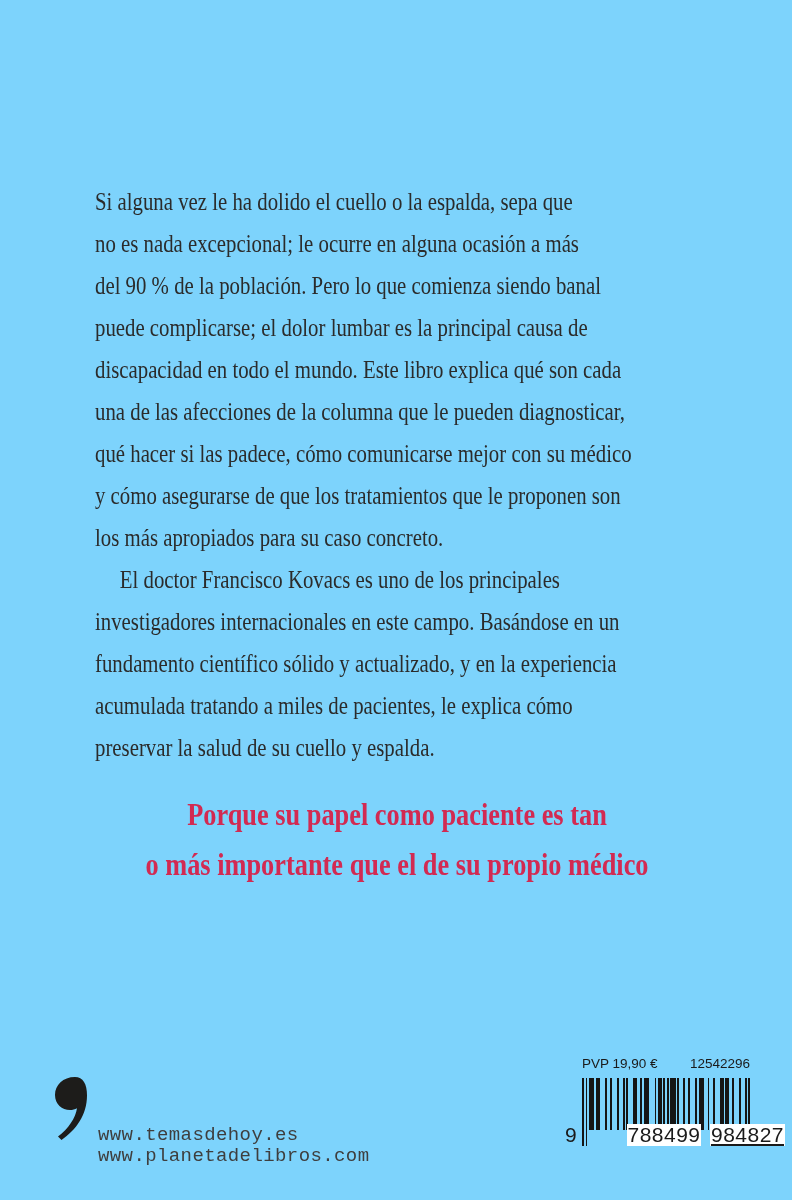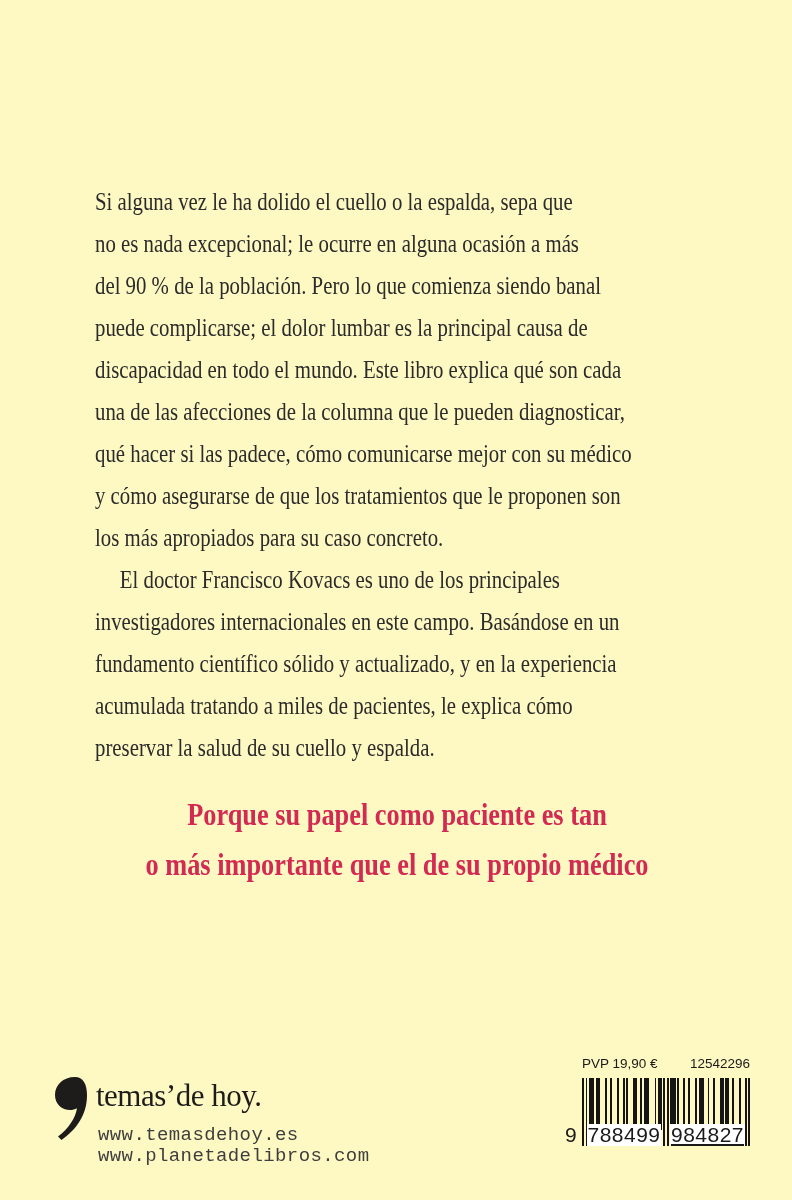--- a/index.html
+++ b/index.html
@@ -1,17 +1,17 @@
 <!DOCTYPE html>
 <html><head>
 <meta charset="utf-8">
 <style>
   html,body{margin:0;padding:0;background:#ffffff;}
   .page{
-    position:relative;width:792px;height:1200px;background:#fef9c3;overflow:hidden;
+    position:relative;width:792px;height:1200px;background:#7dd3fc;overflow:hidden;
     font-family:"Liberation Serif", serif;
   }
   
   .synopsis{
     position:absolute;left:95px;top:181px;width:612px;
     font-size:26px;line-height:42px;color:#2b2b2b;
     transform:scaleX(0.80);transform-origin:0 0;white-space:nowrap;
   }
   .synopsis .line{height:42px;}
   .synopsis .line.indent{padding-left:31px;}
@@ -40,21 +40,21 @@
   .pvp-row{display:flex;justify-content:space-between;margin-left:19px;width:168px;
     font-size:13.5px;line-height:16px;}
   .pvp-price{font-weight:normal;}
   .barcode{position:relative;margin-left:19px;margin-top:6px;width:168px;height:68px;}
   .barcode svg{position:absolute;left:0;top:0;fill:#151515;shape-rendering:crispEdges;}
   .first-digit{
     position:absolute;left:-17px;top:46px;font-size:21px;line-height:22px;height:22px;
   }
   .grp{
     position:absolute;top:46px;height:22px;line-height:22px;background:#ffffff;
-    font-size:21px;text-align:center;letter-spacing:0.5px;
+    font-size:21px;text-align:center;letter-spacing:0.5px;margin-left:40px;
   }
   .g1{left:5px;width:74px;}
   .g2{left:88px;width:75px;text-decoration:underline;}
 </style>
 </head>
 <body>
 
 <div class="page">
 
   <section class="synopsis">
@@ -76,21 +76,20 @@
 
   <section class="tagline" style="color: rgb(210, 42, 82);">
     <div>Porque su papel como paciente es tan</div>
     <div>o más importante que el de su propio médico</div>
   </section>
 
   <svg class="comma" viewBox="0 0 36 64" aria-hidden="true">
     <path d="M23 1 C11 1 3 9 3 19 C3 28 10 34 18 34 C20.5 34 23 33.4 25 32.2 C23.5 42 16.5 52.5 6 60.5 L9.5 64 C24 54 35 39 35 19.5 C35 8 31 1 23 1 Z"></path>
   </svg>
 
-  <div class="logo-text">temas’de hoy.</div>
 
   <div class="urls">
     <div>www.temasdehoy.es</div>
     <div>www.planetadelibros.com</div>
   </div>
 
   <div class="commerce">
     <div class="pvp-row">
       <span><span>PVP</span> <span class="pvp-price">19,90 €</span></span>
       <span>12542296</span>

